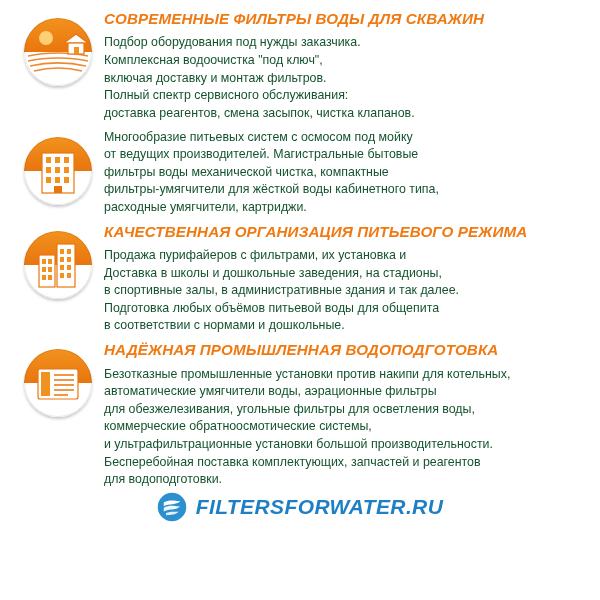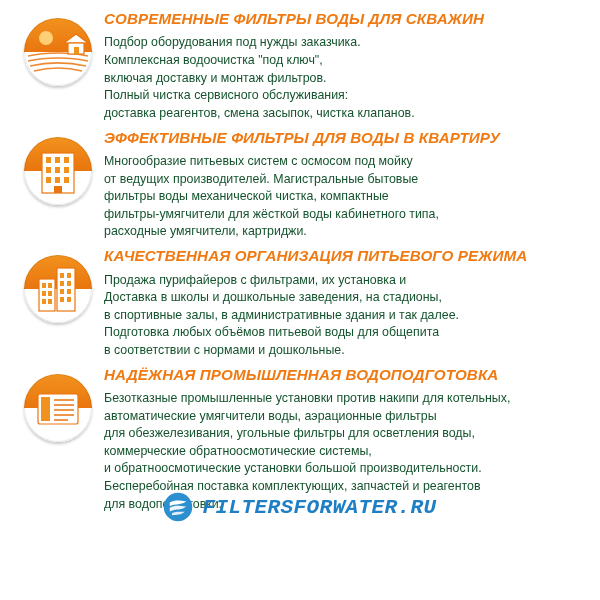--- a/index.html
+++ b/index.html
@@ -91,21 +91,20 @@
 
   
   .footer {
     position: absolute;
     left: 0;
     right: 0;
     bottom: 18px;
     display: flex;
     justify-content: center;
     align-items: center;
-    font-family: Liberation Mono, monospace;
   }
   .logo-mark {
     width: 30px;
     height: 30px;
     margin-right: 9px;
   }
   .logo-text {
     color: #1f7fc4;
     font-weight: bold;
     font-style: italic;
@@ -143,21 +142,21 @@
         </svg>
         <div class="ring"></div>
       </div>
     </div>
     <div class="text-col">
       <h2 class="sec-title">СОВРЕМЕННЫЕ ФИЛЬТРЫ ВОДЫ ДЛЯ СКВАЖИН</h2>
       <div class="sec-body">
         <div>Подбор оборудования под нужды заказчика.</div>
         <div>Комплексная водоочистка "под ключ",</div>
         <div>включая доставку и монтаж фильтров.</div>
-        <div>Полный чистка сервисного обслуживания:</div>
+        <div>Полный спектр сервисного обслуживания:</div>
         <div>доставка реагентов, смена засыпок, чистка клапанов.</div>
       </div>
     </div>
   </div>
 
   <div class="section">
     <div class="icon-col">
       <div class="badge">
         <div class="half-top"></div>
         <div class="half-bottom"></div>
@@ -173,21 +172,20 @@
             <rect x="22" y="40" width="5" height="6"></rect>
             <rect x="31" y="40" width="5" height="6"></rect>
             <rect x="40" y="40" width="5" height="6"></rect>
           </g>
           <rect x="30" y="49" width="8" height="7" fill="#E9750E"></rect>
         </svg>
         <div class="ring"></div>
       </div>
     </div>
     <div class="text-col">
-      <h2 class="sec-title">ЭФФЕКТИВНЫЕ ФИЛЬТРЫ ДЛЯ ВОДЫ В КВАРТИРУ</h2>
       <div class="sec-body">
         <div>Многообразие питьевых систем с осмосом под мойку</div>
         <div>от ведущих производителей. Магистральные бытовые</div>
         <div>фильтры воды механической чистка, компактные</div>
         <div>фильтры-умягчители для жёсткой воды кабинетного типа,</div>
         <div>расходные умягчители, картриджи.</div>
       </div>
     </div>
   </div>
 
@@ -250,21 +248,21 @@
         <div class="ring"></div>
       </div>
     </div>
     <div class="text-col">
       <h2 class="sec-title">НАДЁЖНАЯ ПРОМЫШЛЕННАЯ ВОДОПОДГОТОВКА</h2>
       <div class="sec-body">
         <div>Безотказные промышленные установки против накипи для котельных,</div>
         <div>автоматические умягчители воды, аэрационные фильтры</div>
         <div>для обезжелезивания, угольные фильтры для осветления воды,</div>
         <div>коммерческие обратноосмотические системы,</div>
-        <div>и обратноосмотические установки большой производительности.</div>
+        <div>и ультрафильтрационные установки большой производительности.</div>
         <div>Бесперебойная поставка комплектующих, запчастей и реагентов</div>
         <div>для водоподготовки.</div>
       </div>
     </div>
   </div>
 
   <div class="footer">
     <svg class="logo-mark" viewBox="0 0 40 40">
       <circle cx="20" cy="20" r="19" fill="#2b8fd0"></circle>
       <path d="M9 14 C18 9 26 13 31 12 C26 18 16 15 9 19 Z" fill="#ffffff"></path>

